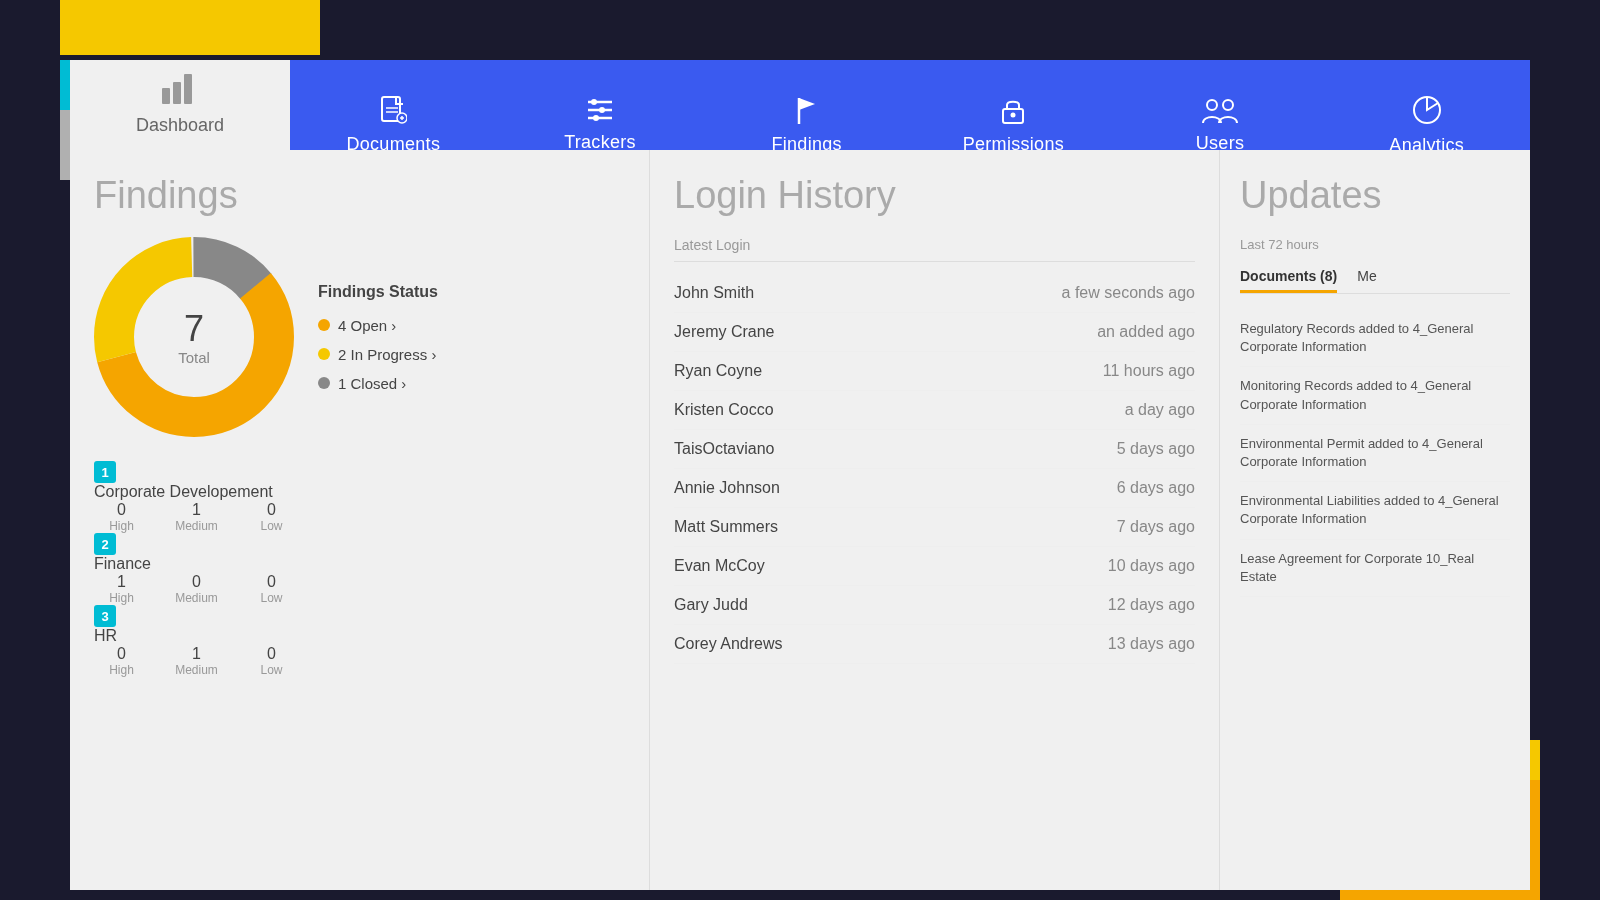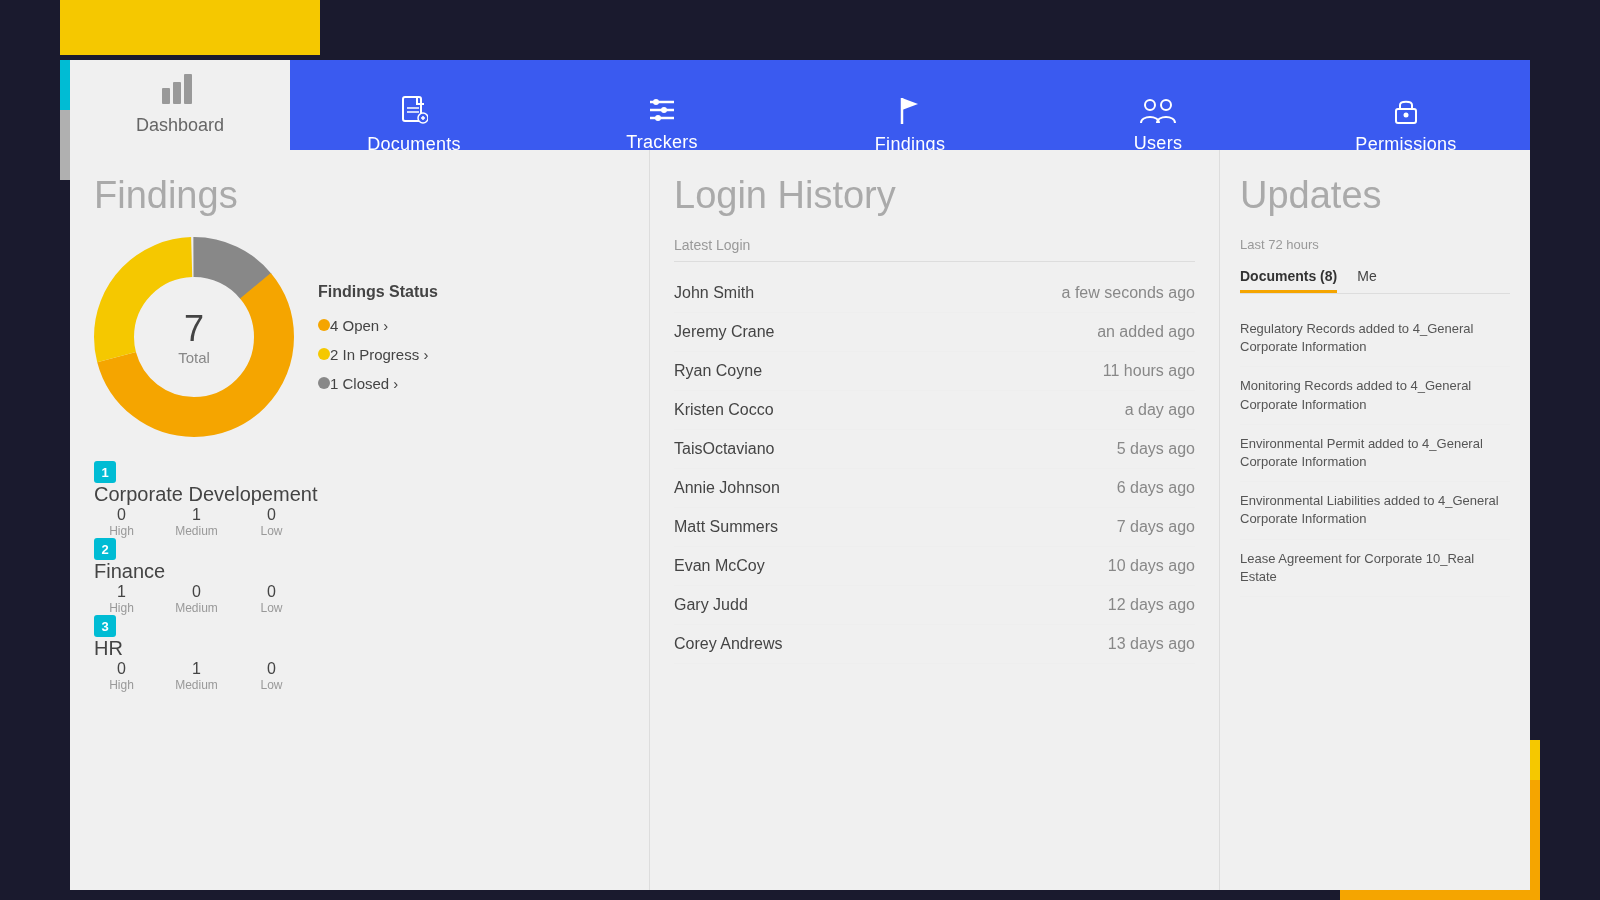--- a/index.html
+++ b/index.html
@@ -176,20 +176,21 @@
     }
     .legend-title {
       font-size: 16px;
       font-weight: 700;
       color: #444;
       margin-bottom: 4px;
     }
     .legend-item {
       display: flex;
       align-items: center;
+      gap: 8px;
       font-size: 15px;
       color: #444;
     }
     .legend-dot {
       width: 12px; height: 12px;
       border-radius: 50%;
       flex-shrink: 0;
     }
     .legend-dot.open { background: #f5a500; }
     .legend-dot.inprogress { background: #f5c800; }
@@ -199,21 +200,21 @@
       color: white;
       font-size: 13px;
       font-weight: 600;
       width: 22px; height: 22px;
       border-radius: 3px;
       display: flex; align-items: center; justify-content: center;
       flex-shrink: 0;
     }
     .row-name {
       flex: 1;
-      font-size: 20px;
+      font-size: 16px;
       color: #444;
     }
     .row-stats {
       display: flex;
       gap: 20px;
     }
     .stat-col {
       display: flex;
       flex-direction: column;
       align-items: center;
@@ -361,41 +362,51 @@
           <svg width="28" height="28" viewBox="0 0 28 28" fill="white">
             <line x1="6" y1="28" x2="6" y2="2" stroke="white" stroke-width="2.5"></line>
             <polygon points="6,2 22,8 6,14" fill="white"></polygon>
           </svg>
         </span>
         <span class="nav-label">Findings</span>
       </div>
 
       <div class="nav-item">
         <span class="nav-icon">
+          <svg width="26" height="28" viewBox="0 0 26 28" fill="white">
+            <rect x="3" y="13" width="20" height="14" rx="2" fill="none" stroke="white" stroke-width="2"></rect>
+            <path d="M7 13 V9 C7 4.6 19 4.6 19 9 V13" fill="none" stroke="white" stroke-width="2"></path>
+            <circle cx="13" cy="19" r="2.5" fill="white"></circle>
+          </svg>
+        </span>
+        <span class="nav-label">Permissions</span>
+      </div>
+
+      <div class="nav-item">
+        <span class="nav-icon">
           <svg width="36" height="26" viewBox="0 0 36 26" fill="white">
             <circle cx="10" cy="8" r="5" fill="none" stroke="white" stroke-width="2"></circle>
             <path d="M1 26 C1 18 19 18 19 26" fill="none" stroke="white" stroke-width="2"></path>
             <circle cx="26" cy="8" r="5" fill="none" stroke="white" stroke-width="2"></circle>
             <path d="M17 26 C17 18 35 18 35 26" fill="none" stroke="white" stroke-width="2"></path>
           </svg>
         </span>
         <span class="nav-label">Users</span>
       </div>
 
       <div class="nav-item">
         <span class="nav-icon">
-          <svg width="26" height="28" viewBox="0 0 26 28" fill="white">
-            <rect x="3" y="13" width="20" height="14" rx="2" fill="none" stroke="white" stroke-width="2"></rect>
-            <path d="M7 13 V9 C7 4.6 19 4.6 19 9 V13" fill="none" stroke="white" stroke-width="2"></path>
-            <circle cx="13" cy="19" r="2.5" fill="white"></circle>
+          <svg width="30" height="30" viewBox="0 0 30 30" fill="white">
+            <circle cx="15" cy="15" r="13" fill="none" stroke="white" stroke-width="2"></circle>
+            <path d="M15 2 L15 15 L26 8" fill="none" stroke="white" stroke-width="2"></path>
+            <line x1="15" y1="15" x2="15" y2="2" stroke="white" stroke-width="2"></line>
           </svg>
         </span>
-        <span class="nav-label">Permissions</span>
-      </div>
-
+        <span class="nav-label">Analytics</span>
+      </div>
 
     </div>
   </nav>
 
   <div class="content-area">
 
     <div class="findings-panel">
       <h2 class="panel-title">Findings</h2>
 
       <div class="chart-legend-row">

